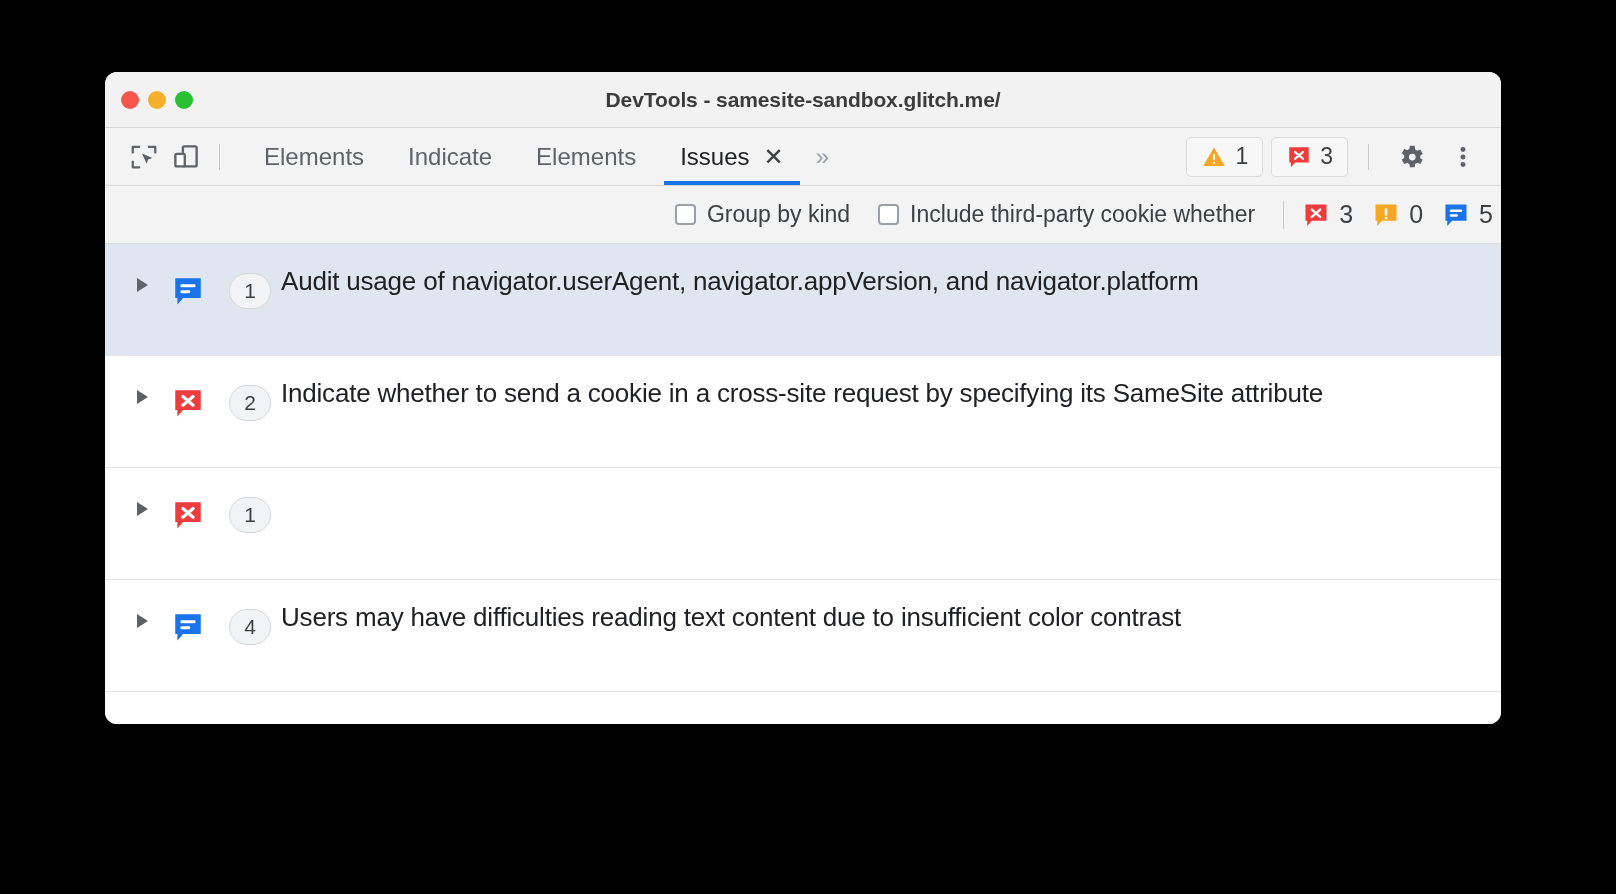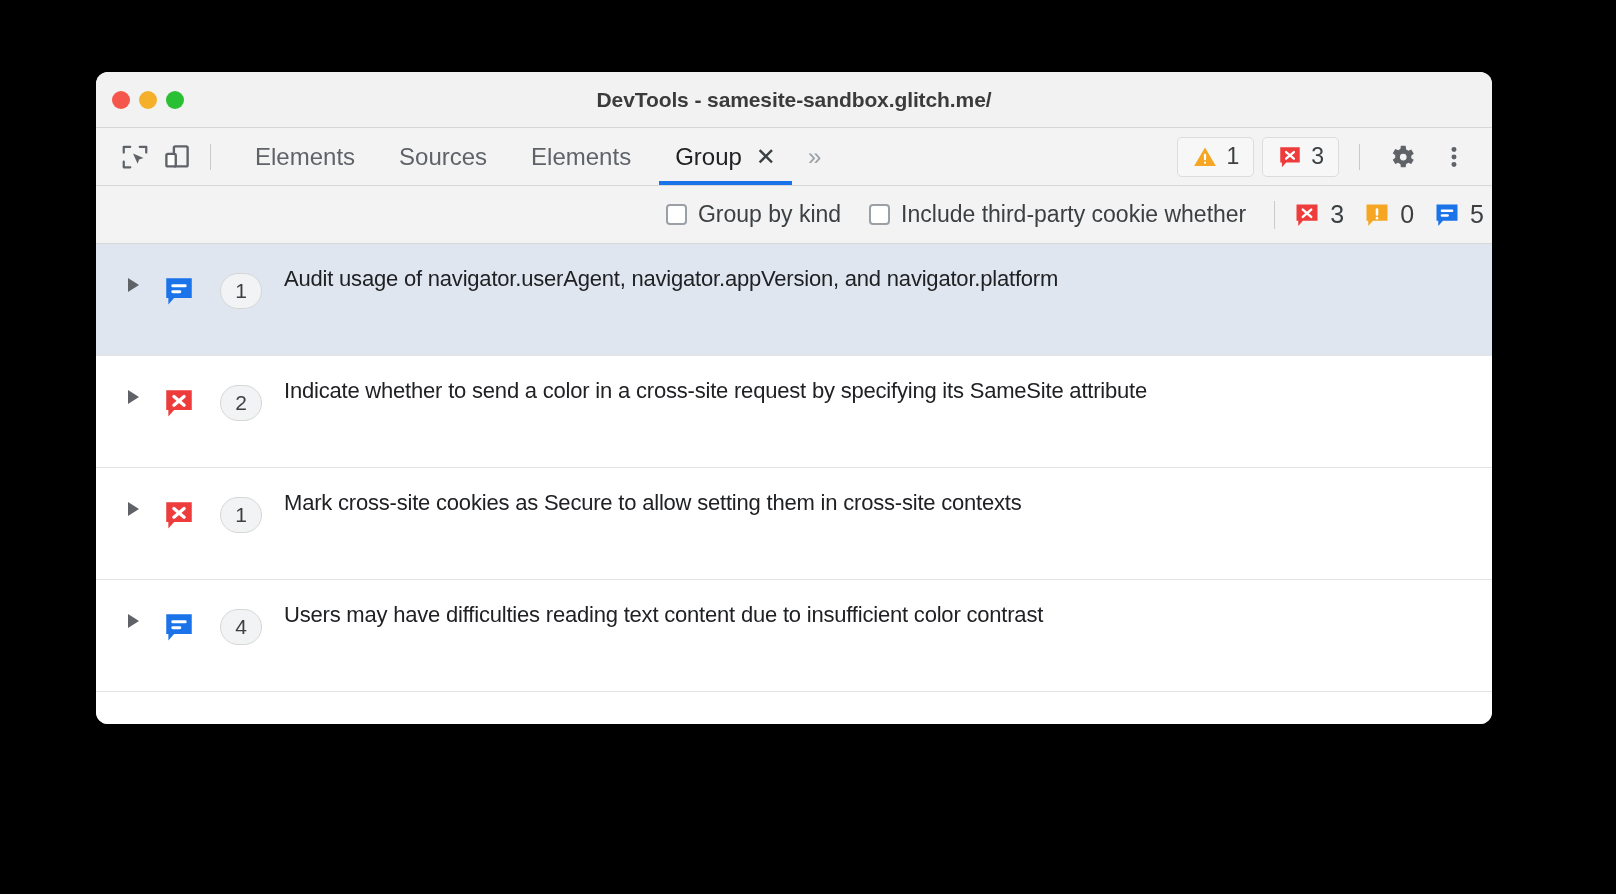--- a/index.html
+++ b/index.html
@@ -6,21 +6,21 @@
   html, body {
     width: 1616px; height: 894px;
     background: #000;
     font-family: "Liberation Sans", sans-serif;
     overflow: hidden;
   }
   .stage { position: relative; width: 1616px; height: 894px; background: #000; }
 
   .window {
     position: absolute;
-    left: 96px; top: 72px;
+    left: 105px; top: 72px;
     width: 1396px; height: 652px;
     background: #e5e5e5;
     border-radius: 12px;
     overflow: hidden;
     box-shadow: 0 10px 40px rgba(0,0,0,0.55);
     display: flex;
     flex-direction: column;
   }
 
   
@@ -191,22 +191,22 @@
     border-radius: 18px;
     border: 1px solid #d6d6d6;
     background: #f1f3f4;
     display: flex; align-items: center; justify-content: center;
     font-size: 21px;
     color: #3c4043;
     padding: 0 10px;
   }
   .issue-row.selected .badge { background: #f1f3f4; }
   .issue-title {
-    margin-left: 22px;
-    font-size: 22px;
+    margin-left: 10px;
+    font-size: 26px;
     line-height: 1.32;
     color: #202124;
     max-width: 1130px;
     letter-spacing: -0.2px;
   }
   .footer-strip { height: 20px; background: #fff; flex: 0 0 auto; }
 </style>
 </head>
 <body>
 
@@ -235,27 +235,27 @@
           <rect x="3.5" y="9.5" width="7.5" height="10" rx="1.2" fill="#fff" stroke="#5f6368" stroke-width="1.9"></rect>
         </svg>
       </div>
       <div class="vsep"></div>
 
       <div class="tabs">
         <div class="tab">
           <span>Elements</span>
         </div>
         <div class="tab">
-          <span>Sources</span>
+          <span>Indicate</span>
         </div>
         <div class="tab">
           <span>Elements</span>
         </div>
         <div class="tab active">
-          <span>Group</span>
+          <span>Issues</span>
           <span class="close-x">✕</span>
         </div>
         <div class="overflow-btn">»</div>
       </div>
 
       <div class="tabbar-right">
         <div class="count-chip">
           <svg width="26" height="26" viewBox="0 0 24 24">
             <path d="M12 3.2L22 20.4H2z" fill="#f5a623"></path>
             <rect x="11" y="9" width="2" height="6" rx="1" fill="#fff"></rect>
@@ -345,35 +345,34 @@
         <div class="expander">
             <span class="tri"></span>
           </div>
         <div class="row-icon">
           <svg width="34" height="34" viewBox="0 0 24 24">
             <path d="M3 3h18v14H8.5L4.5 21.5V17H3z" fill="#ee3c3c"></path>
             <path d="M8.4 7.4l7.2 6.2M15.6 7.4l-7.2 6.2" stroke="#fff" stroke-width="2.3" stroke-linecap="round"></path>
           </svg>
         </div>
         <div class="badge">2</div>
-        <div class="issue-title">Indicate whether to send a color in a cross-site request by specifying its SameSite attribute</div>
+        <div class="issue-title">Indicate whether to send a cookie in a cross-site request by specifying its SameSite attribute</div>
       </div>
 
       <div class="issue-row">
         <div class="expander">
             <span class="tri"></span>
           </div>
         <div class="row-icon">
           <svg width="34" height="34" viewBox="0 0 24 24">
             <path d="M3 3h18v14H8.5L4.5 21.5V17H3z" fill="#ee3c3c"></path>
             <path d="M8.4 7.4l7.2 6.2M15.6 7.4l-7.2 6.2" stroke="#fff" stroke-width="2.3" stroke-linecap="round"></path>
           </svg>
         </div>
         <div class="badge">1</div>
-        <div class="issue-title">Mark cross-site cookies as Secure to allow setting them in cross-site contexts</div>
       </div>
 
       <div class="issue-row">
         <div class="expander">
             <span class="tri"></span>
           </div>
         <div class="row-icon">
           <svg width="34" height="34" viewBox="0 0 24 24">
             <path d="M3 3h18v14H8.5L4.5 21.5V17H3z" fill="#1a73e8"></path>
             <rect x="6.6" y="7.3" width="10.8" height="2.1" rx="1" fill="#fff"></rect>

